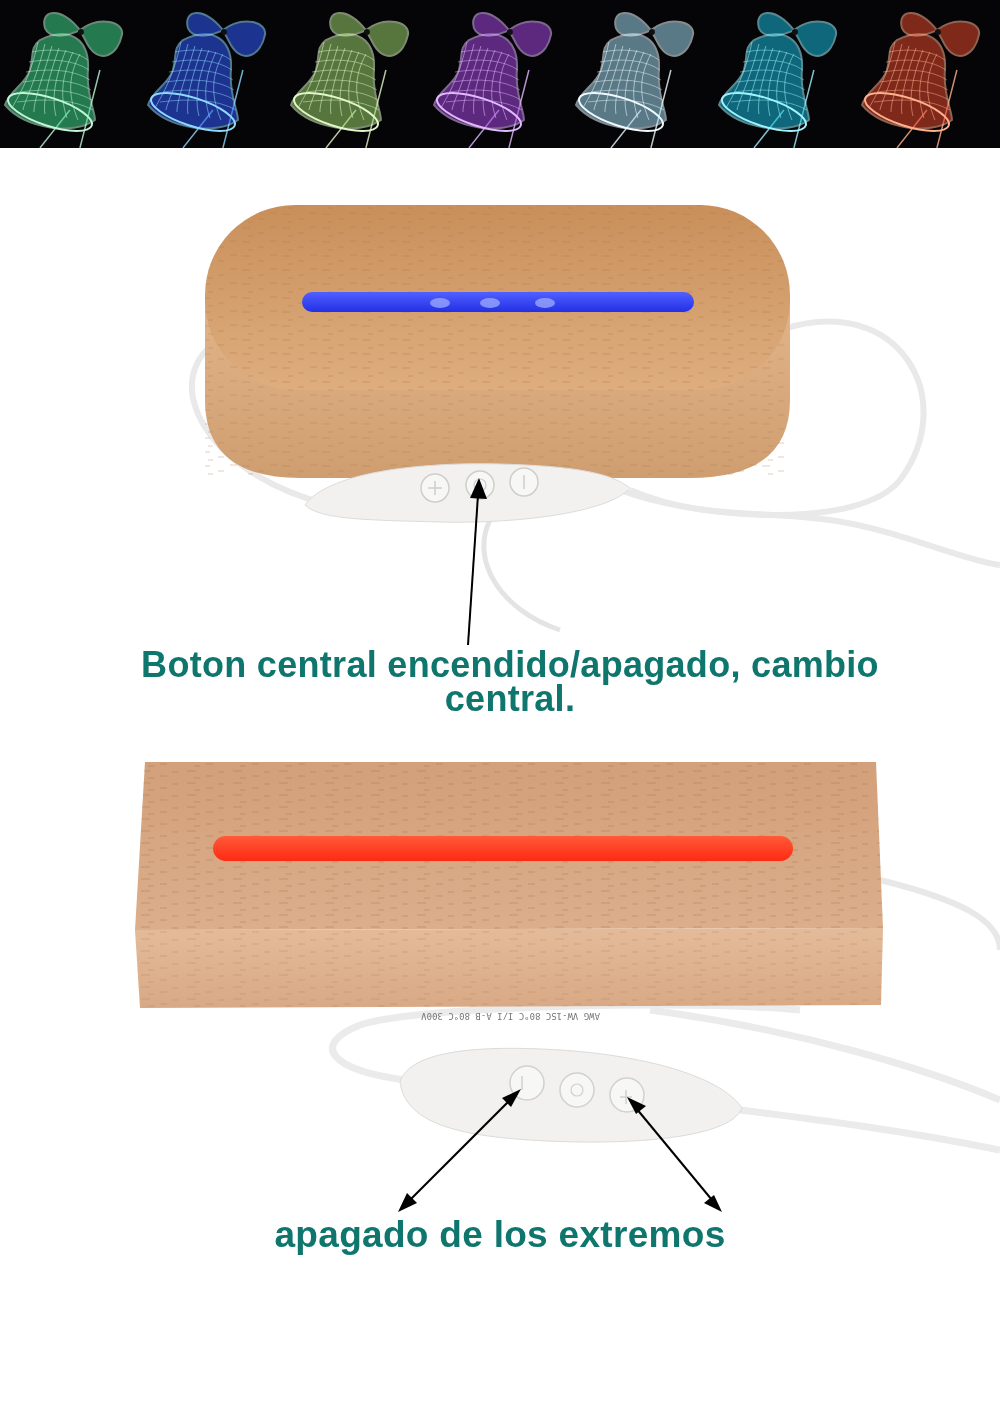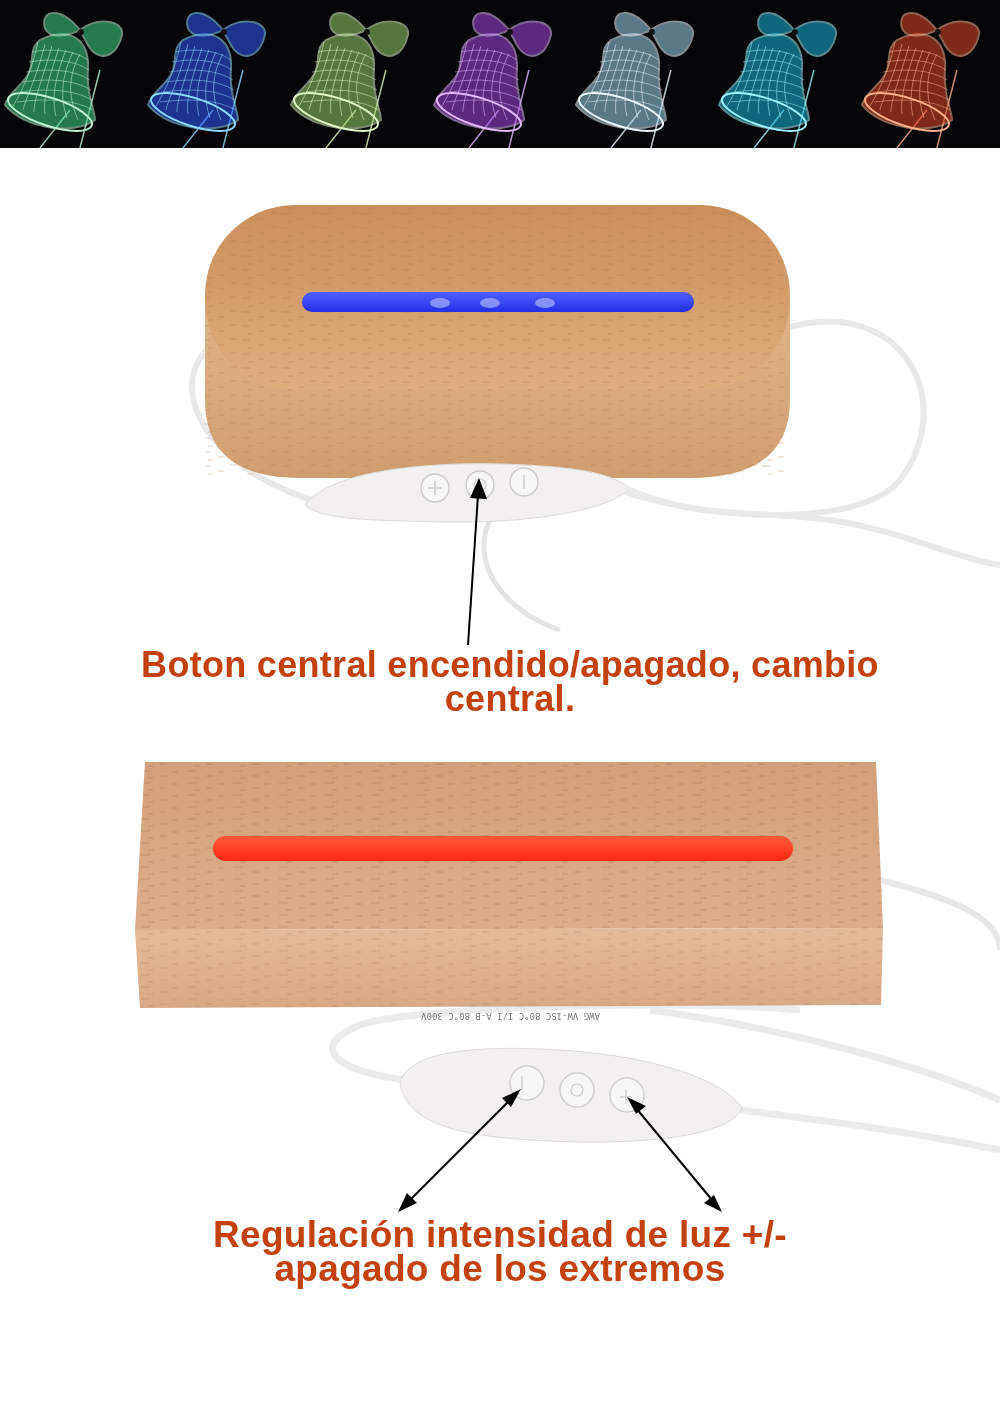--- a/index.html
+++ b/index.html
@@ -1,21 +1,21 @@
 <!DOCTYPE html>
 <html><head>
 <meta charset="utf-8">
 <style>
   html,body{margin:0;padding:0;}
   body{width:1000px;height:1424px;background:#ffffff;position:relative;overflow:hidden;font-family:"Liberation Sans",sans-serif;}
   .strip{position:absolute;left:0;top:0;width:1000px;height:148px;background:#050507;display:flex;overflow:hidden;}
   .panel{position:relative;flex:1 1 0;height:148px;overflow:hidden;}
   .panel svg{position:absolute;left:0;top:0;width:100%;height:100%;}
   .abs{position:absolute;}
-  .caption{position:absolute;font-weight:bold;color:#c2410c;text-align:center;line-height:34px;letter-spacing:0.3px;}
+  .caption{position:absolute;font-weight:bold;color:#0f766e;text-align:center;line-height:34px;letter-spacing:0.3px;}
 </style>
 </head>
 <body>
 
 <div class="strip">
   <div class="panel">
       <svg viewBox="0 0 143 148">
         <g class="bell">
           <path d="M40 148 L70 110 M80 148 L100 70" stroke="#bff5d6" stroke-width="1.5" fill="none" opacity="0.8"></path>
           <path d="M40 40 C70 25 90 40 88 70 C86 95 95 110 95 120 C75 135 25 130 5 105 C10 90 25 85 30 70 C34 55 30 48 40 40 Z" fill="#3fd98a" opacity="0.55" stroke="#bff5d6" stroke-width="2"></path>
@@ -304,15 +304,14 @@
     <polygon points="398,1212 407,1193 417,1203" fill="#000"></polygon>
   </g>
   <g>
     <line x1="712" y1="1200" x2="636" y2="1108" stroke="#000" stroke-width="2"></line>
     <polygon points="627,1097 646,1106 636,1114" fill="#000"></polygon>
     <polygon points="722,1212 704,1203 714,1195" fill="#000"></polygon>
   </g>
 </svg>
 
 <div class="caption" style="left:60px;top:1218px;width:880px;font-size:37px;">
-  <div>Regulación intensidad de luz +/-</div>
   <div>apagado de los extremos</div>
 </div>
 
 </body></html>

